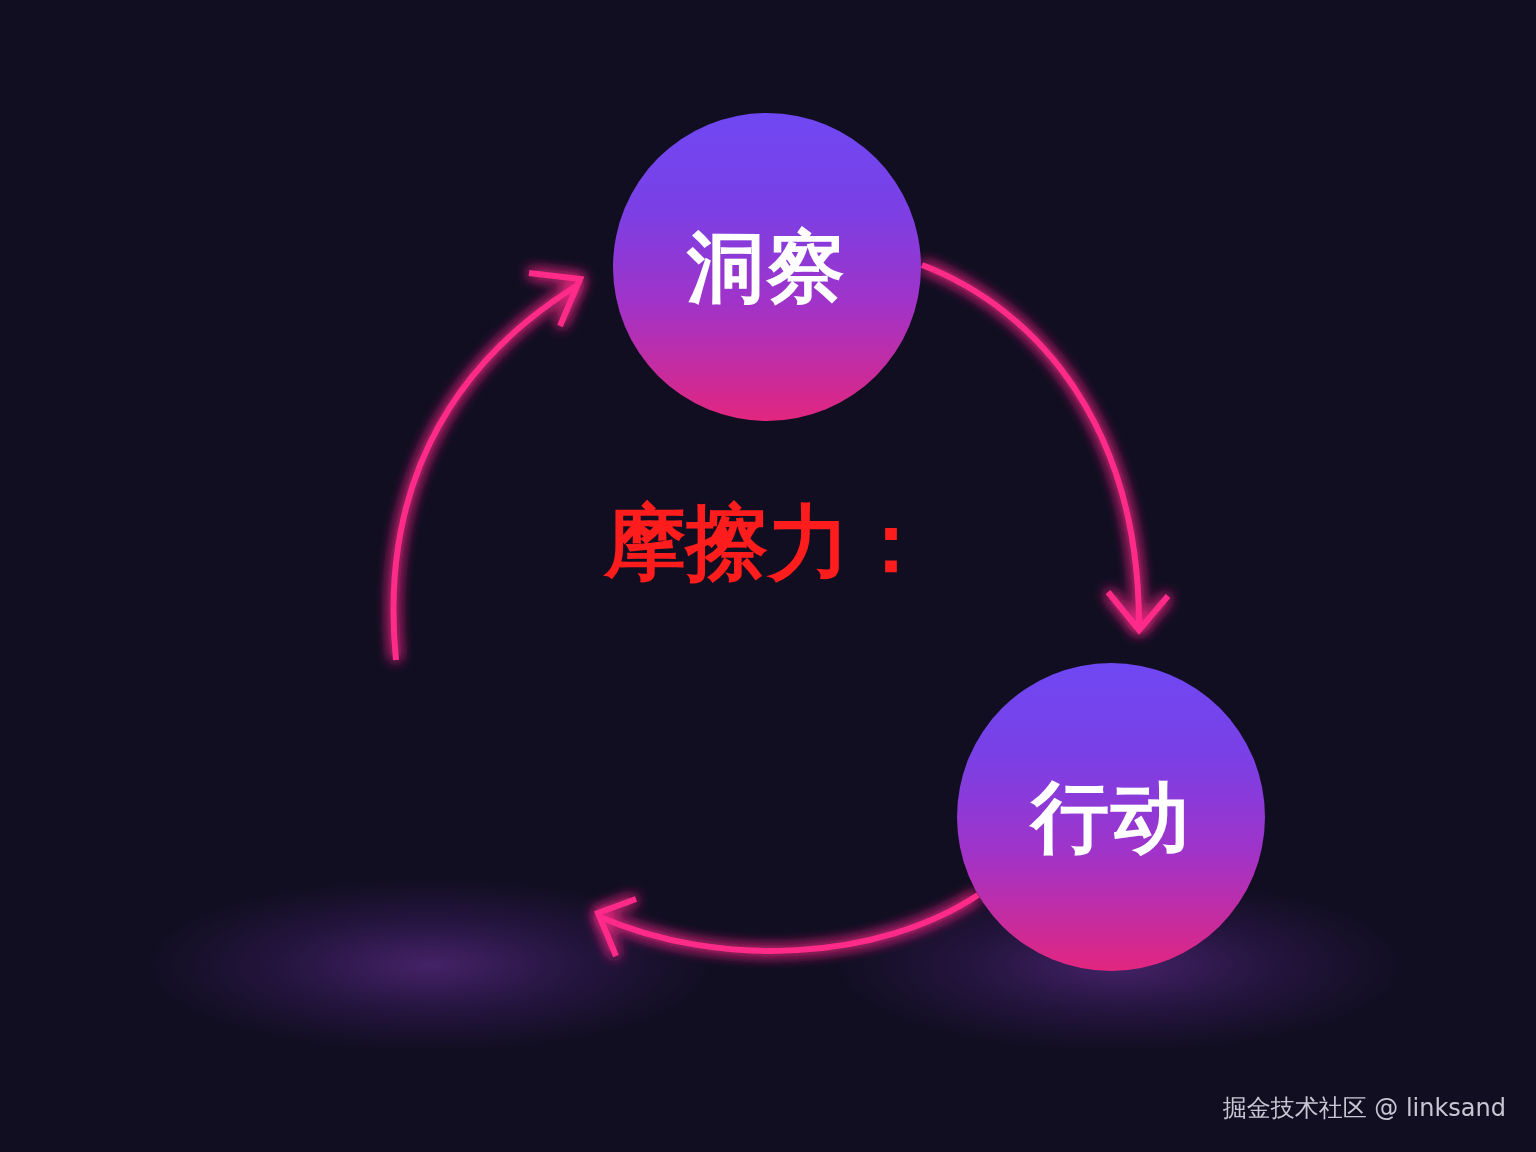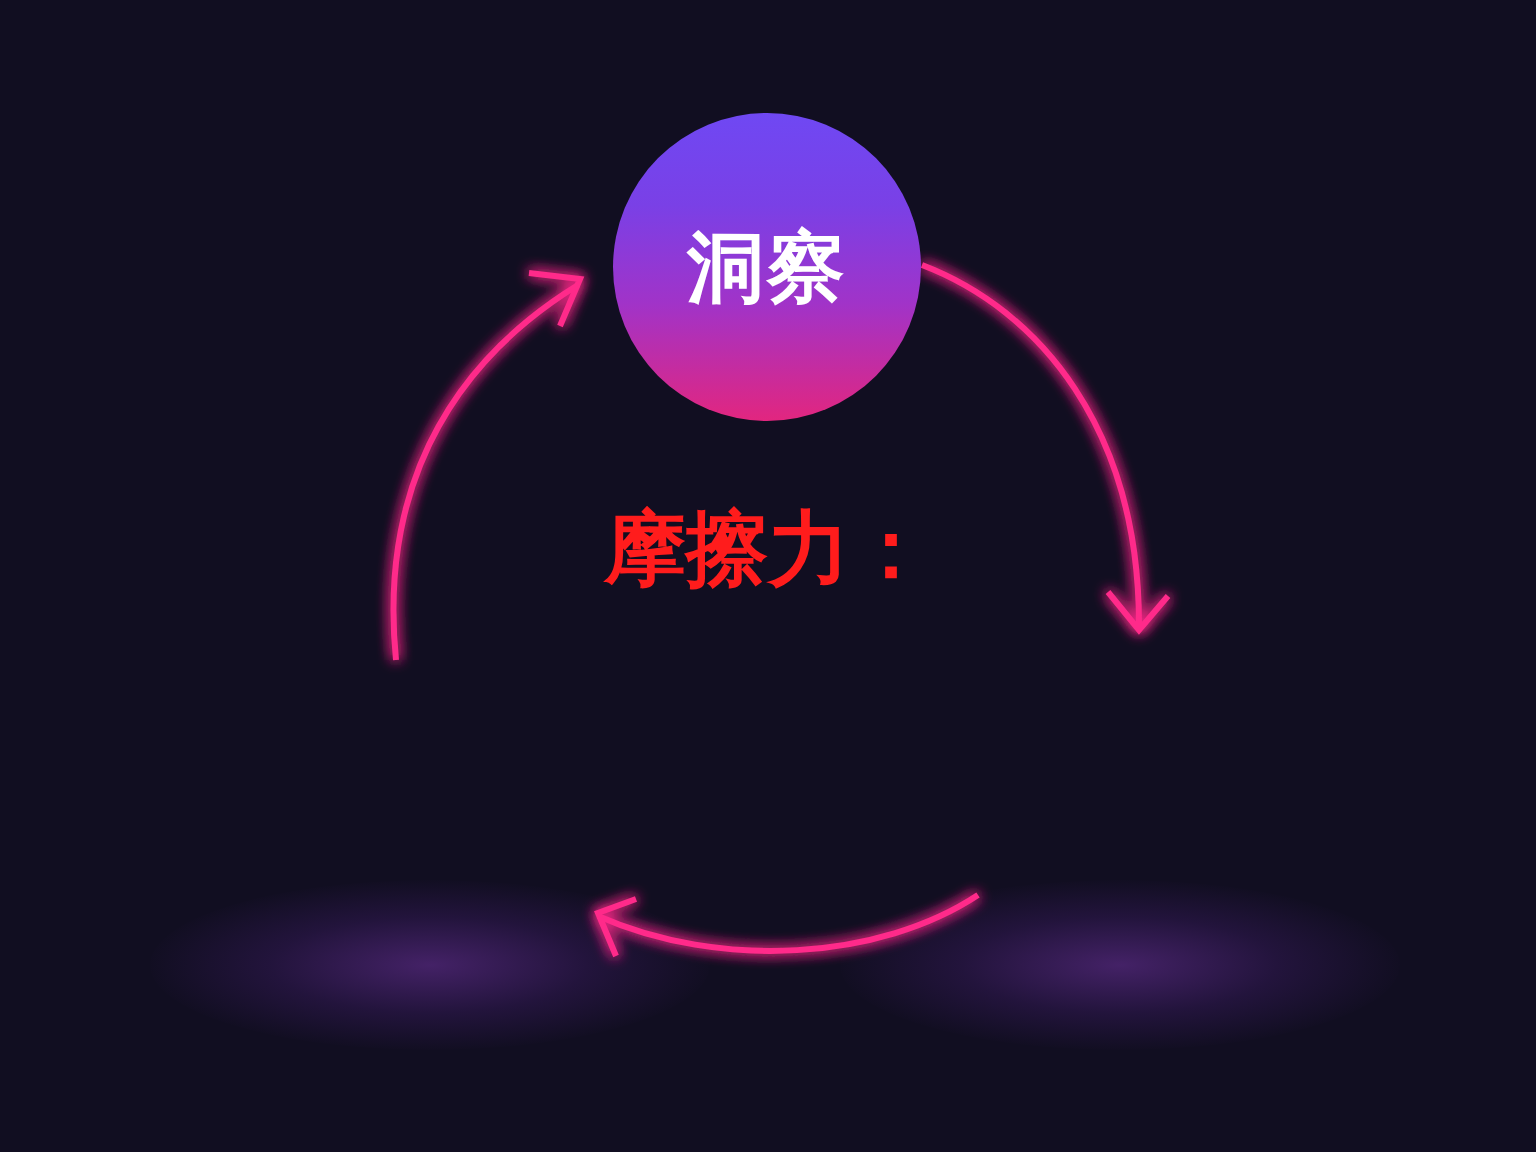--- a/index.html
+++ b/index.html
@@ -21,21 +21,21 @@
   }
   .node-label {
     color:#ffffff; font-weight:bold; font-size:78px; letter-spacing:2px;
     font-family:"DejaVu Sans", sans-serif;
     line-height:1;
   }
   .center-text {
     position:absolute; left:568px; top:500px; width:400px;
     text-align:center; color:#ff1c1c; font-weight:bold;
     font-size:82px; line-height:100px;
-    font-family:Liberation Serif, serif;
+    font-family:Liberation Mono, monospace;
   }
   .center-text div { white-space:nowrap; }
   .watermark {
     position:absolute; right:30px; bottom:28px;
     color:#d9d6e3; font-size:24px; opacity:0.92;
     font-family:"DejaVu Sans", sans-serif;
   }
   svg.arcs { position:absolute; left:0; top:0; }
 </style>
 </head>
@@ -67,19 +67,23 @@
 
       <path d="M396,660 C380,500 440,370 578,285"></path>
       <path d="M529,273 L580,279 L560,326"></path>
     </g>
   </svg>
 
   <div class="node" style="left:613px; top:113px;">
     <span class="node-label">洞察</span>
   </div>
 
+  <div class="node" style="left:957px; top:663px;">
+    <span class="node-label">行动</span>
+  </div>
 
 
   <div class="center-text">
     <div>摩擦力：</div>
   </div>
 
+  <div class="watermark">掘金技术社区 @ linksand</div>
 </div>
 
 </body></html>

